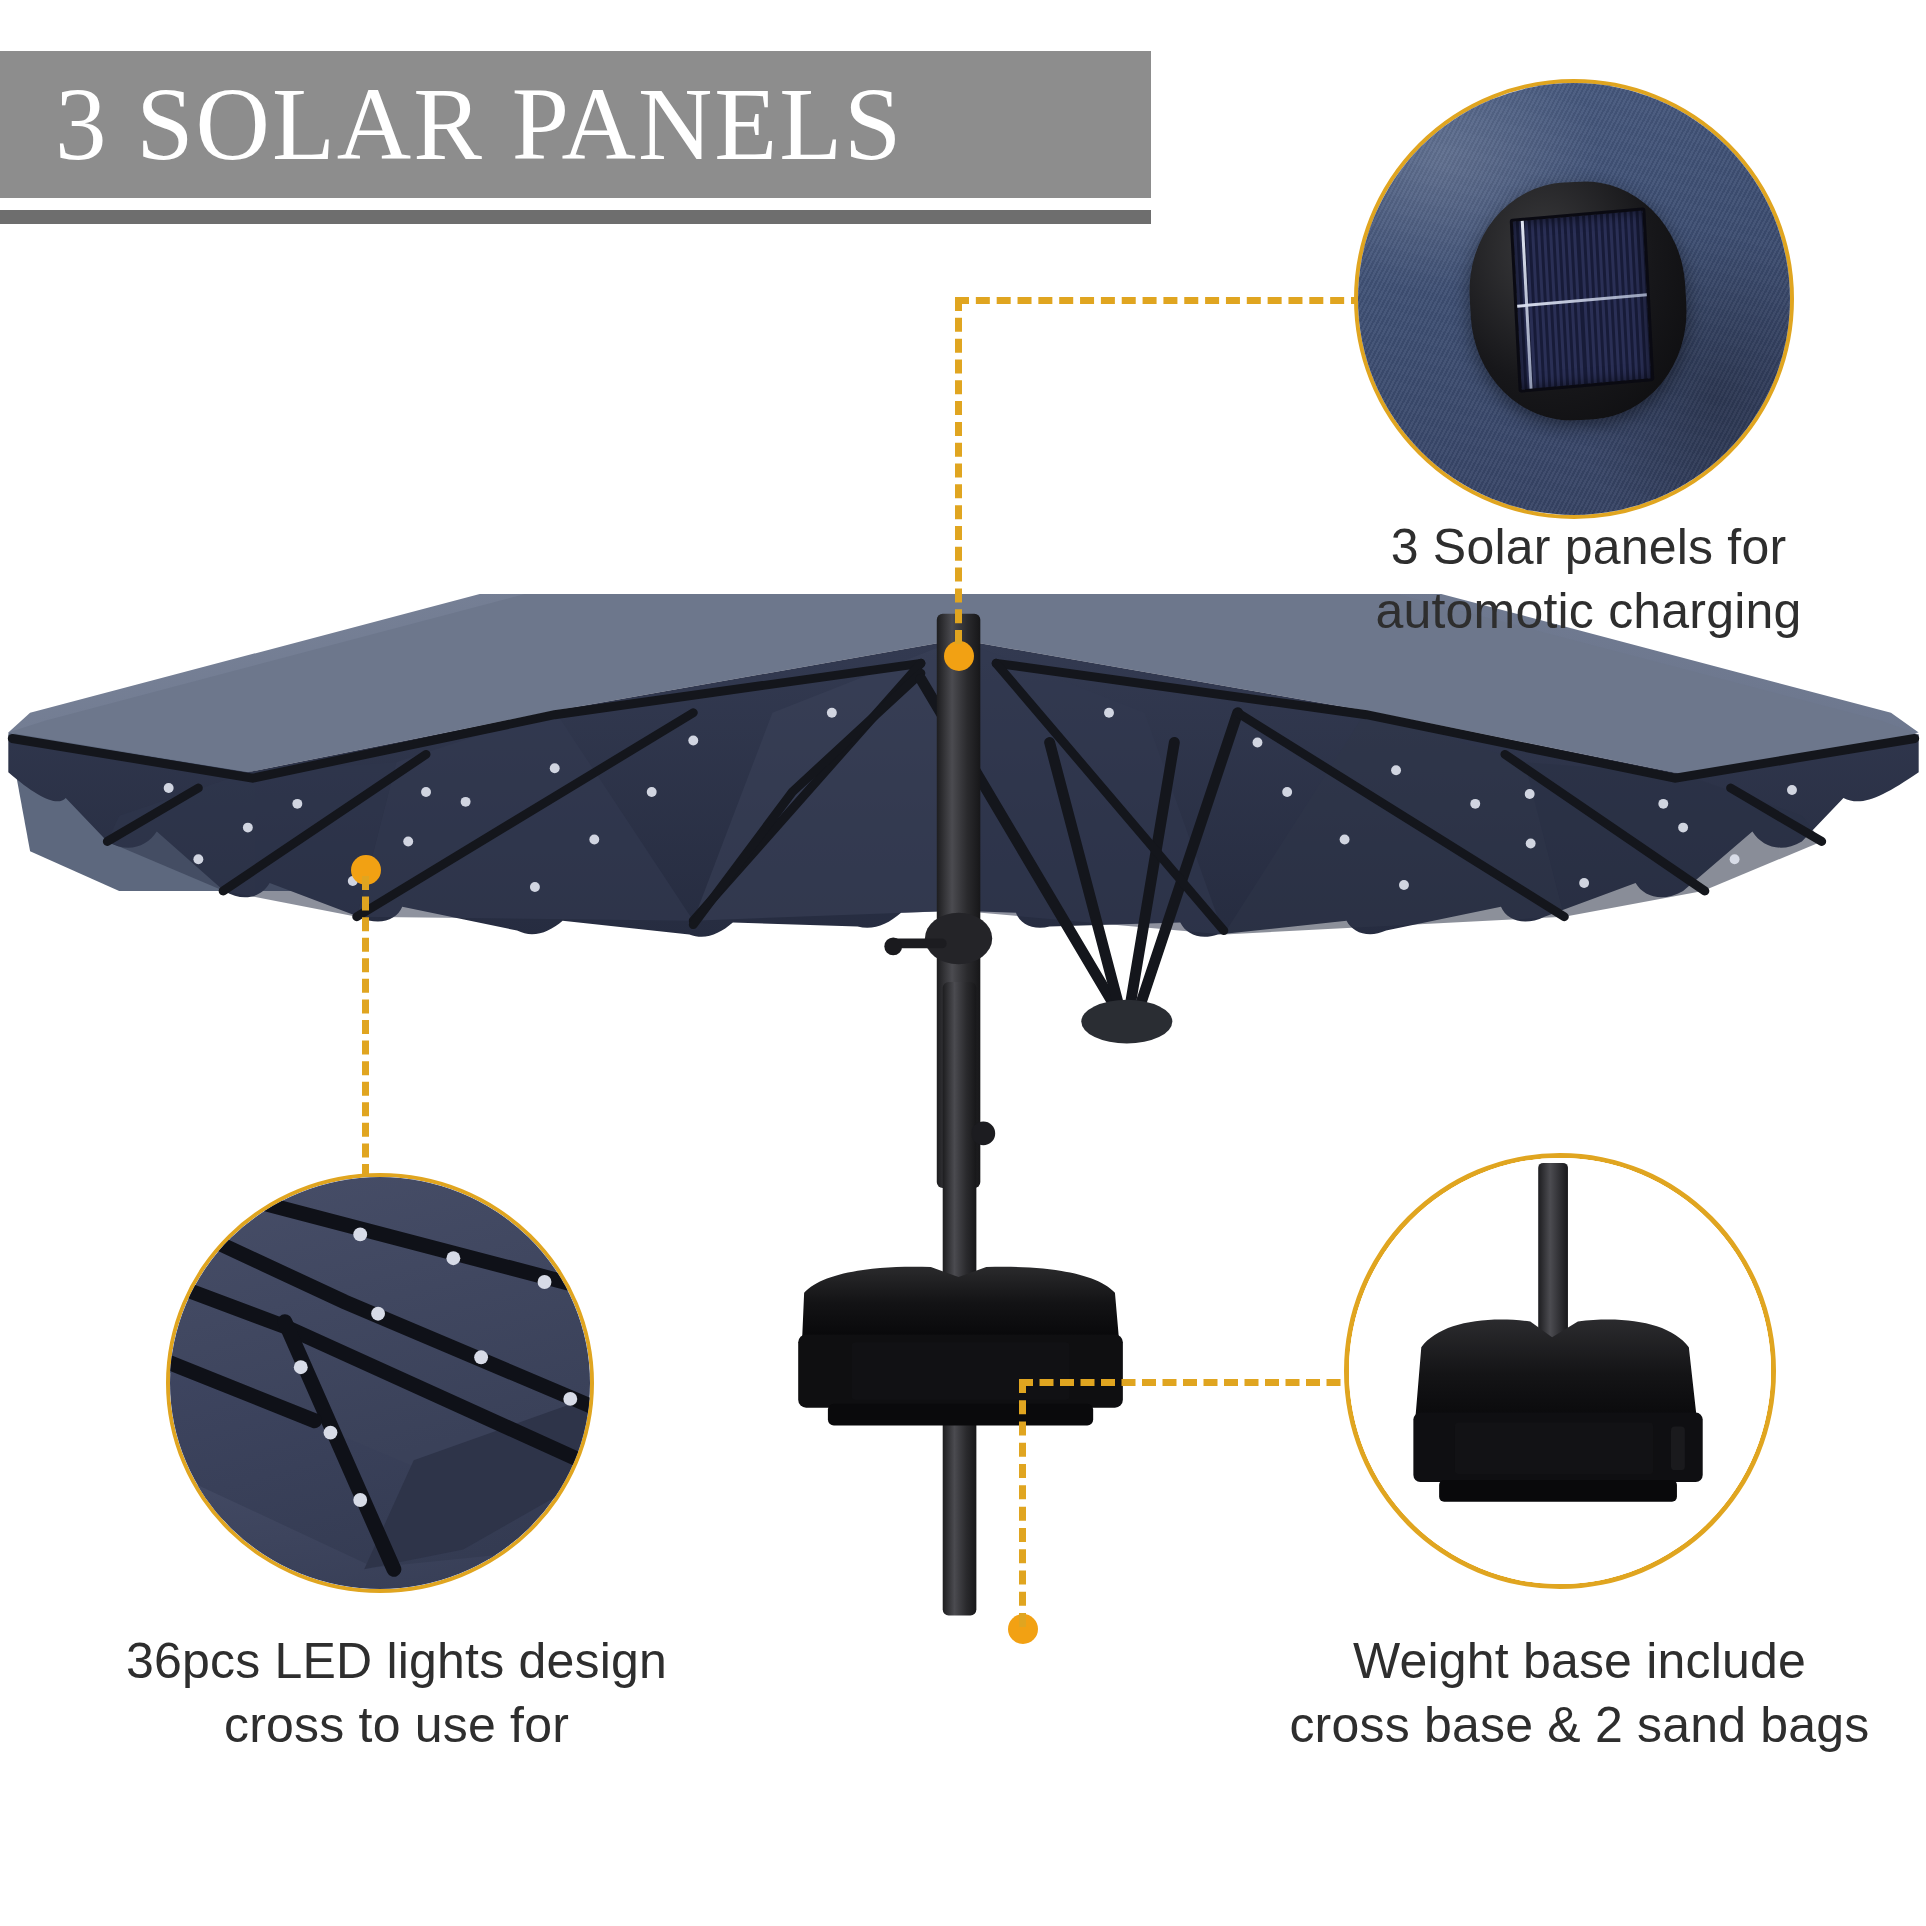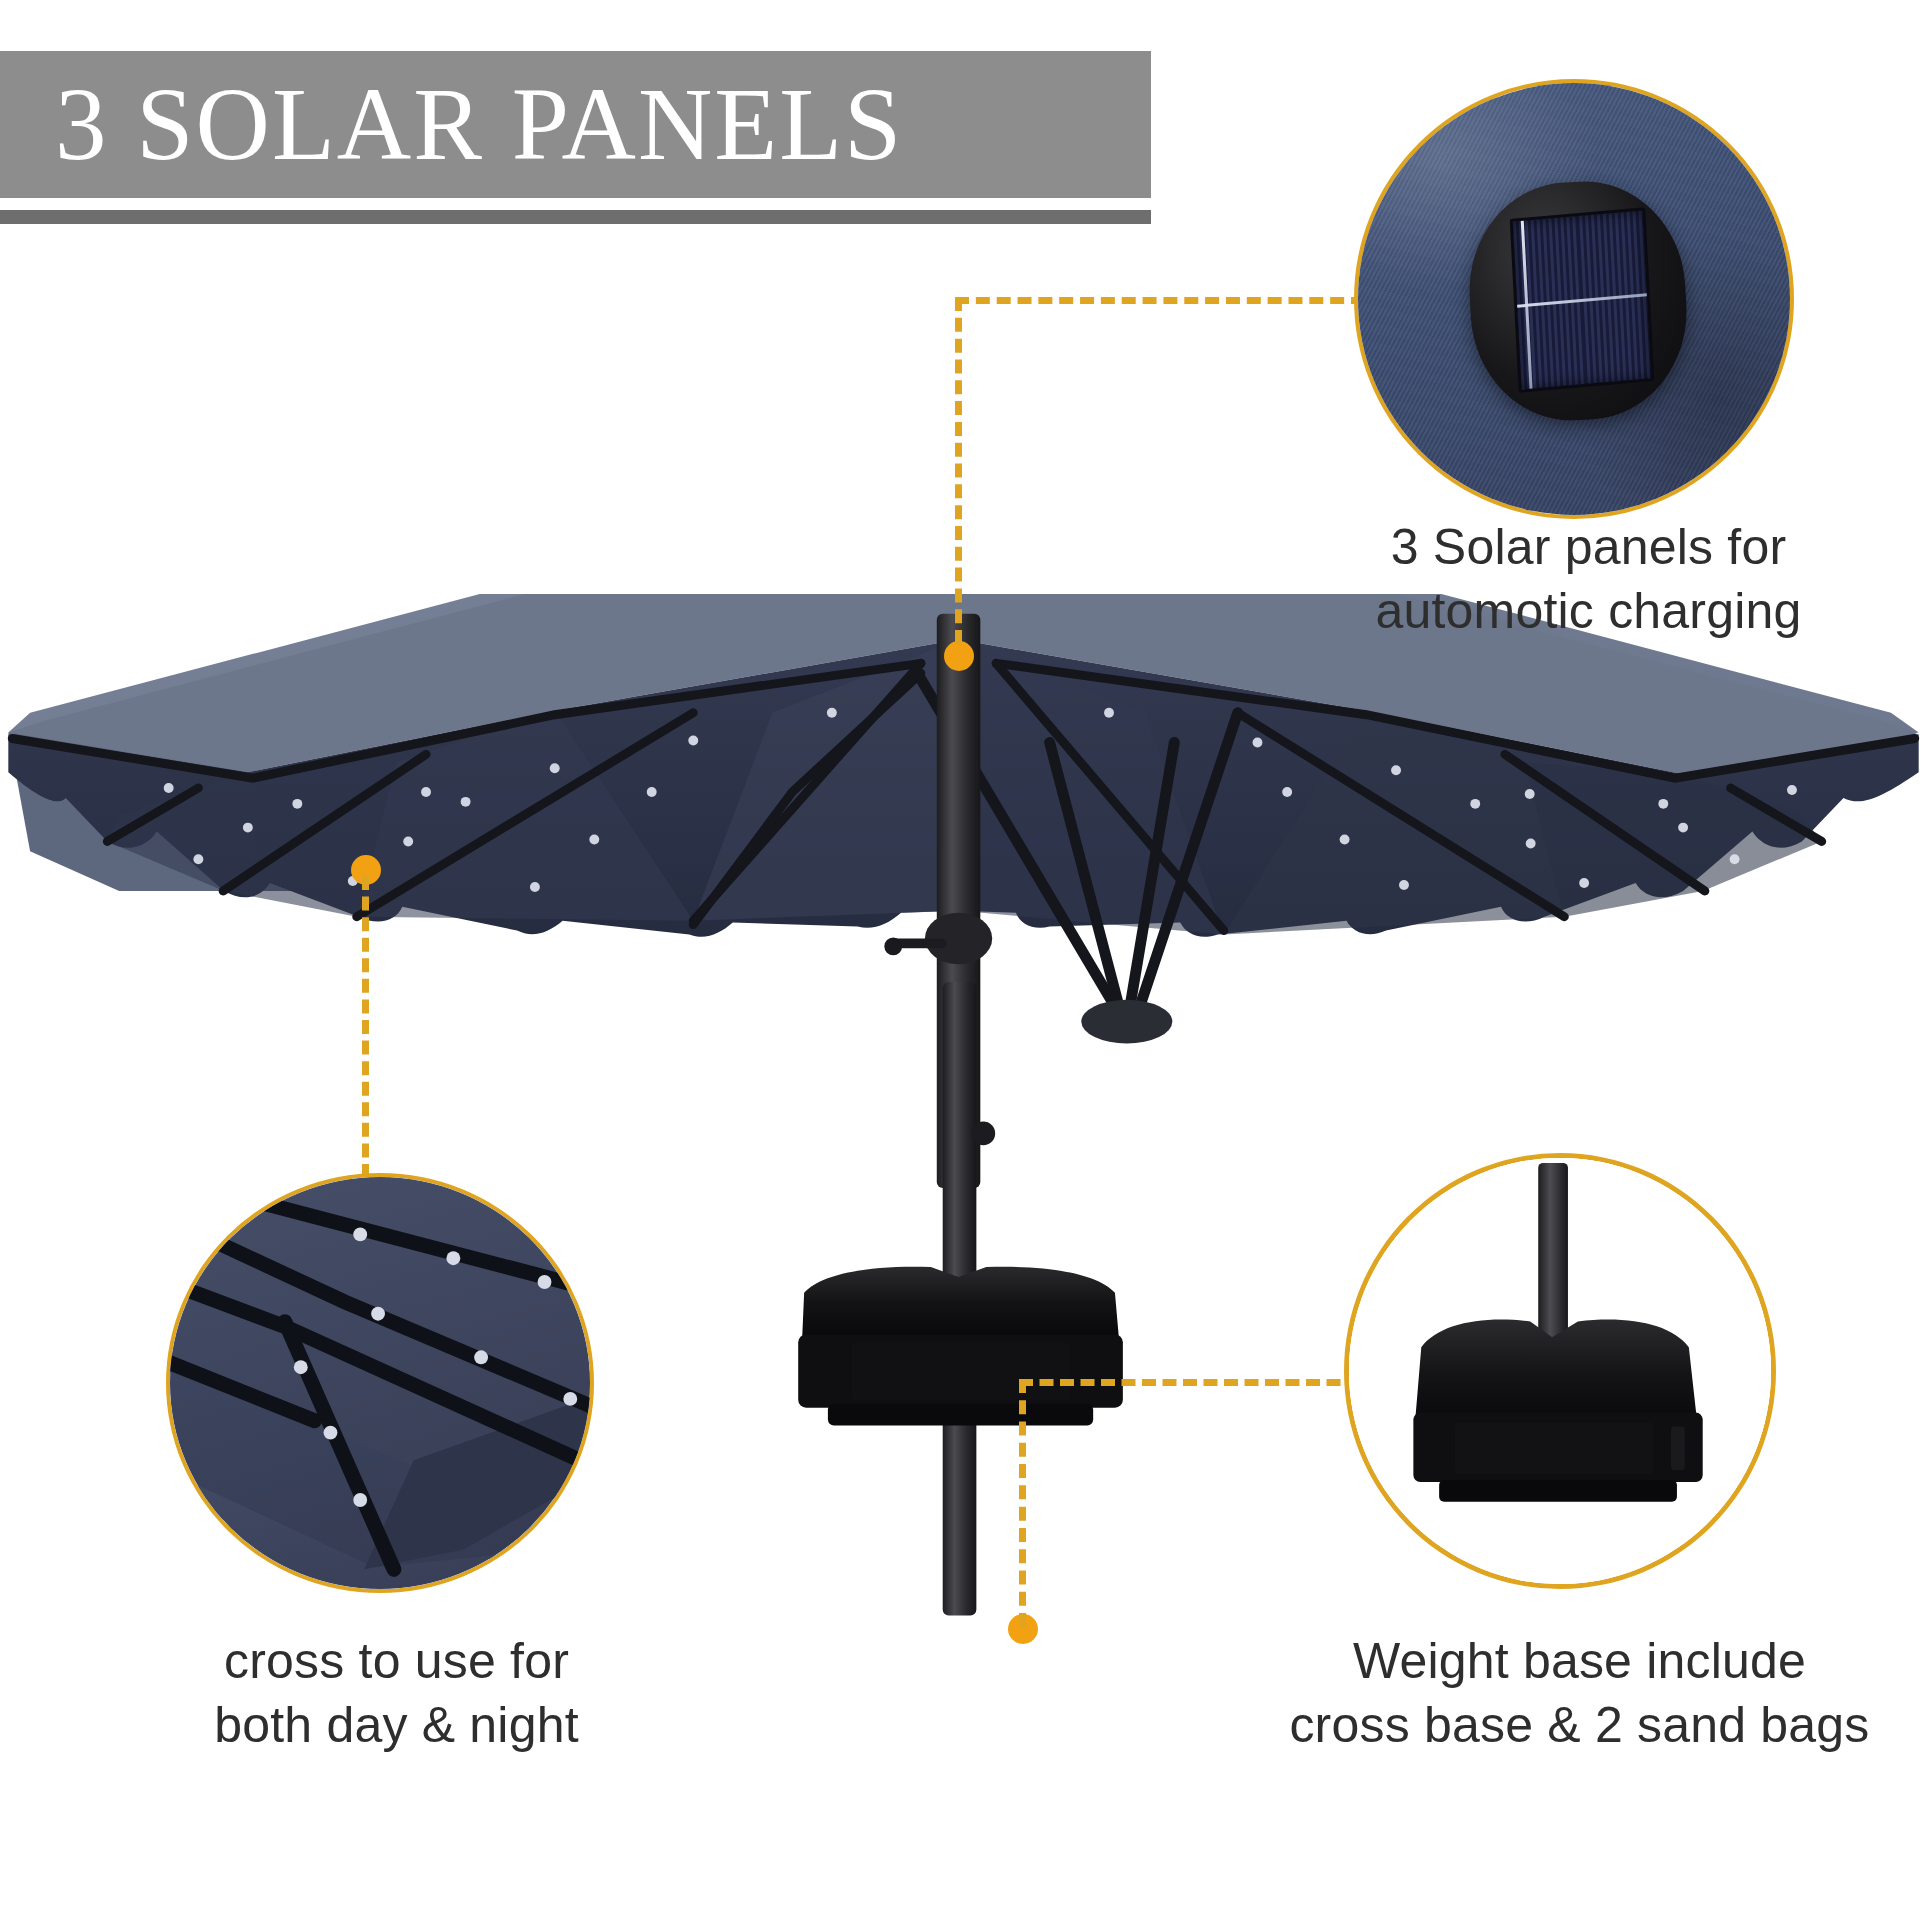--- a/index.html
+++ b/index.html
@@ -373,22 +373,22 @@
             <circle cx="318" cy="186" r="7"></circle>
           <circle cx="408" cy="228" r="7"></circle>
           <circle cx="136" cy="196" r="7"></circle>
             <circle cx="166" cy="262" r="7"></circle>
           <circle cx="196" cy="330" r="7"></circle>
         </g>
       </svg>
     </div>
   </div>
   <div class="caption" id="caption-led">
+    <div>36pcs LED lights design</div>
     <div>cross to use for</div>
-    <div>both day &amp; night</div>
   </div>
 
   <div class="inset" id="inset-base">
     <div class="base-canvas">
       <svg viewBox="0 0 440 440" width="436" height="436">
         <defs>
           <linearGradient id="bPole" x1="0" y1="0" x2="1" y2="0">
             <stop offset="0" stop-color="#1d1d20"></stop>
               <stop offset="0.4" stop-color="#4c4c51"></stop>
             <stop offset="1" stop-color="#18181b"></stop>

